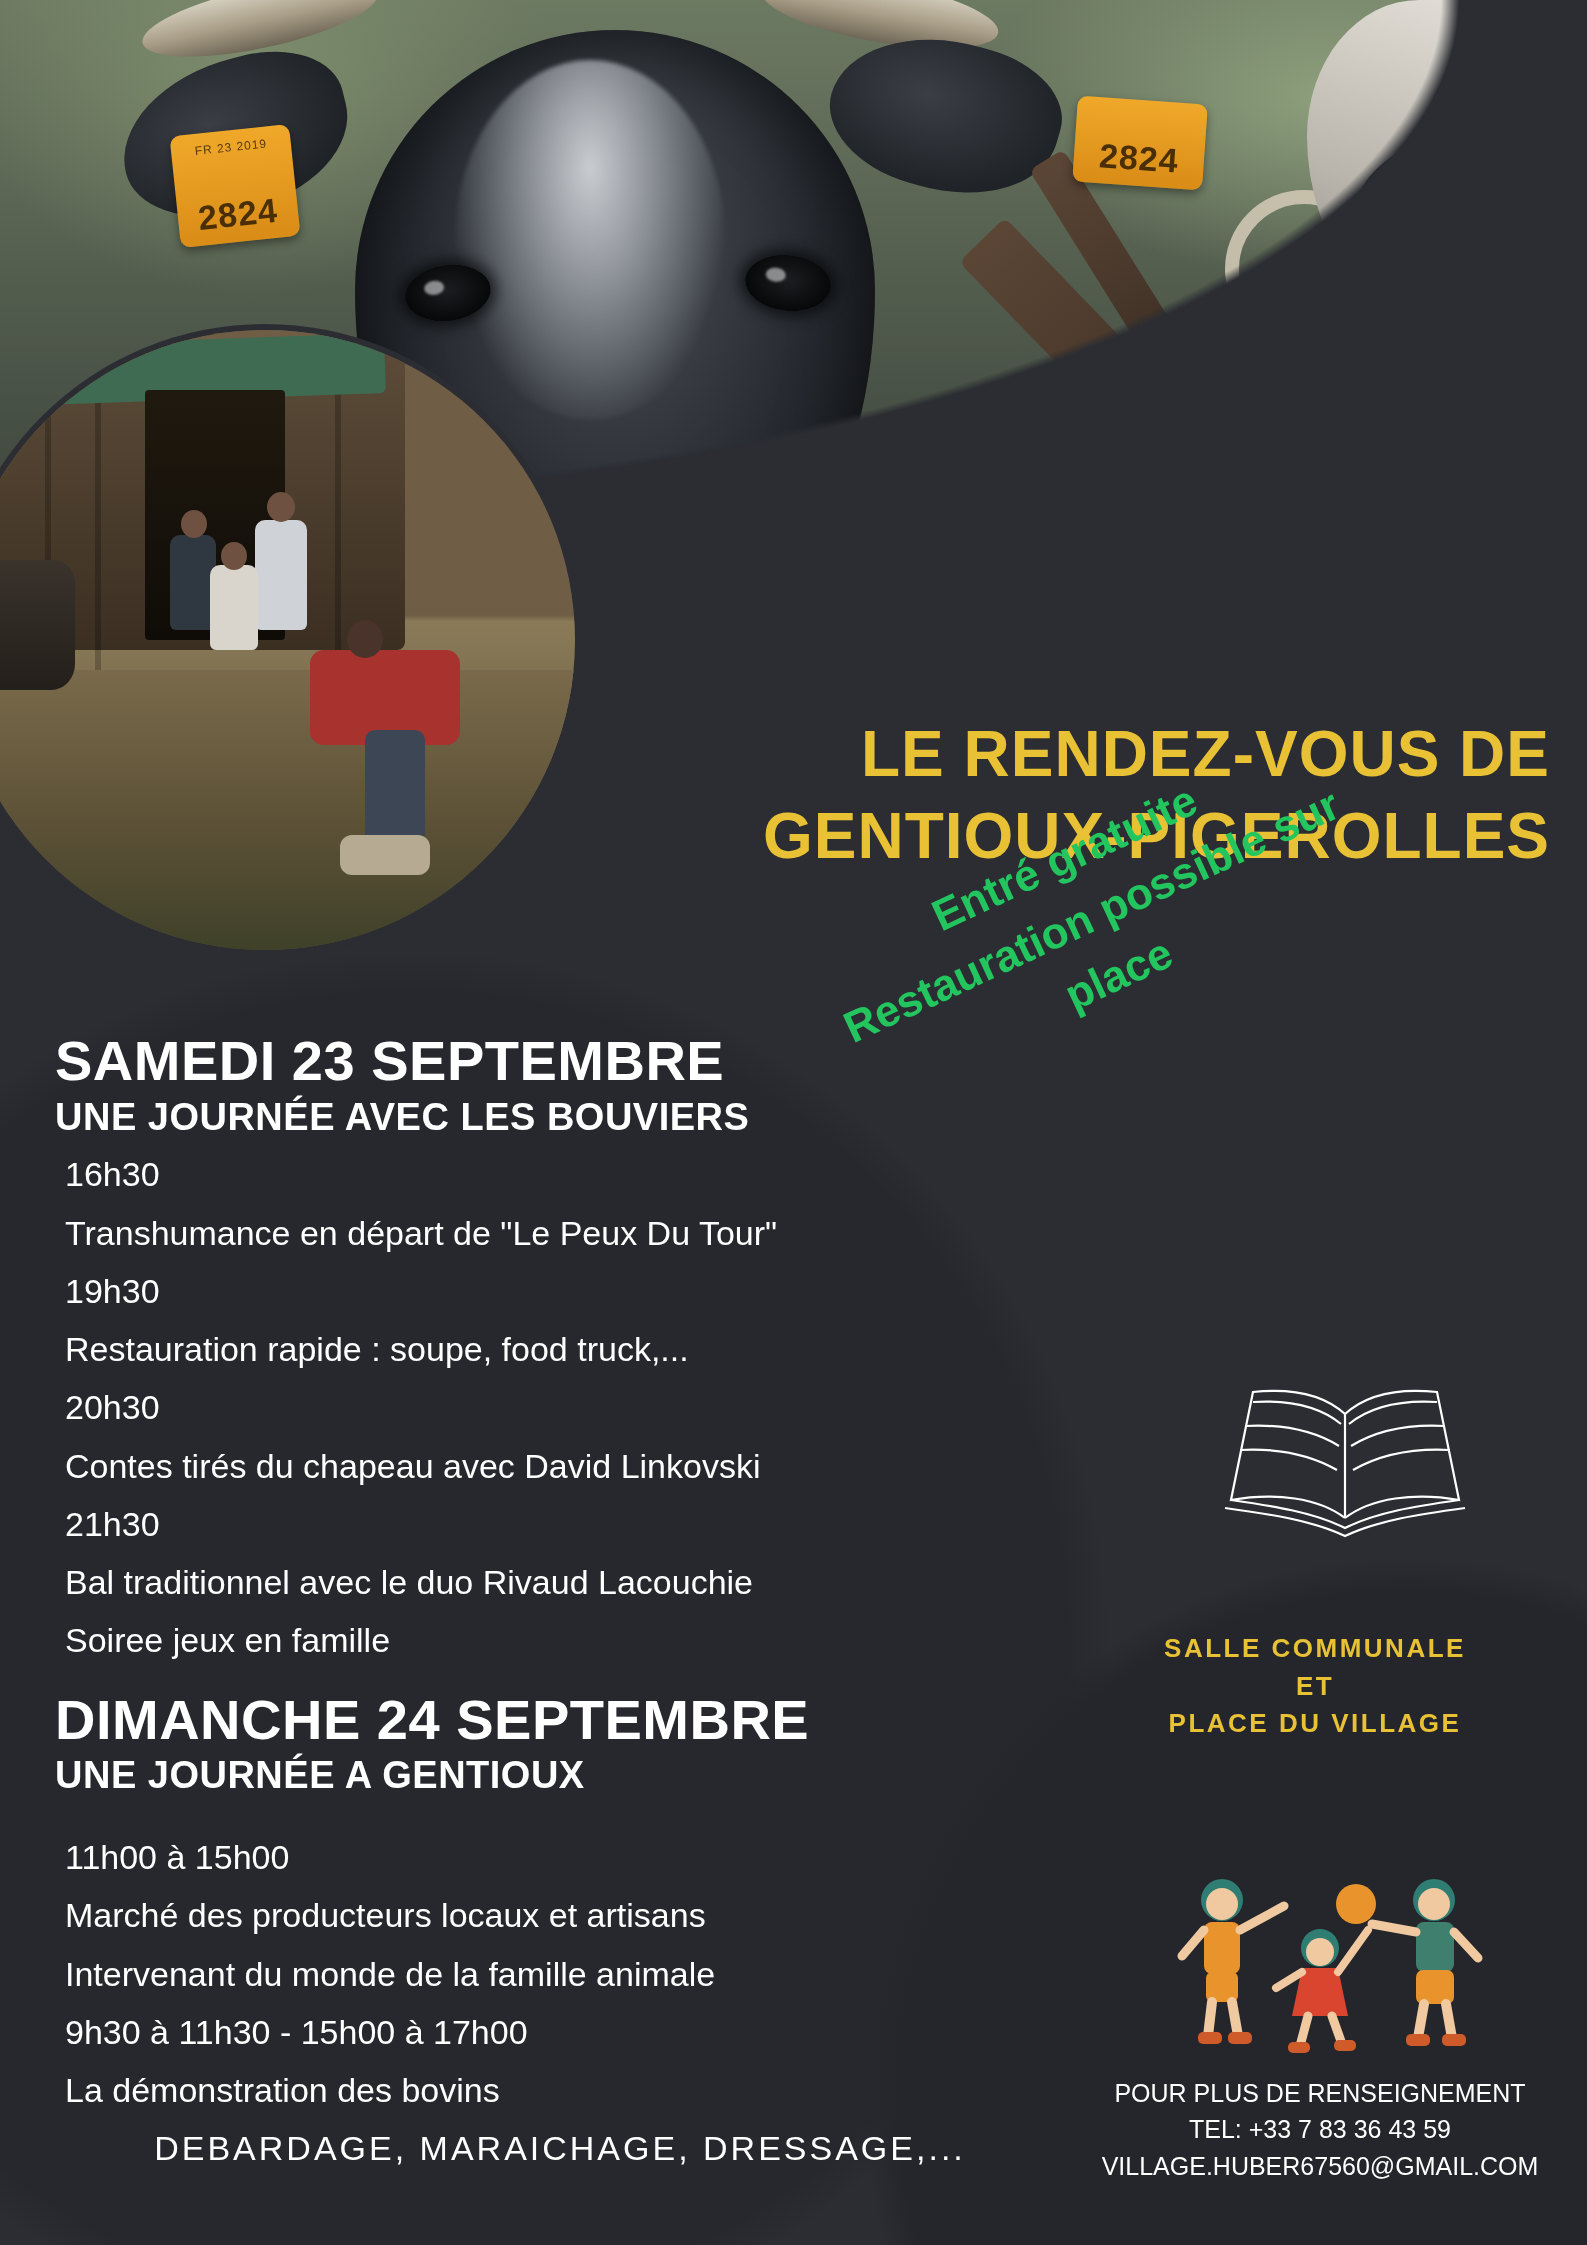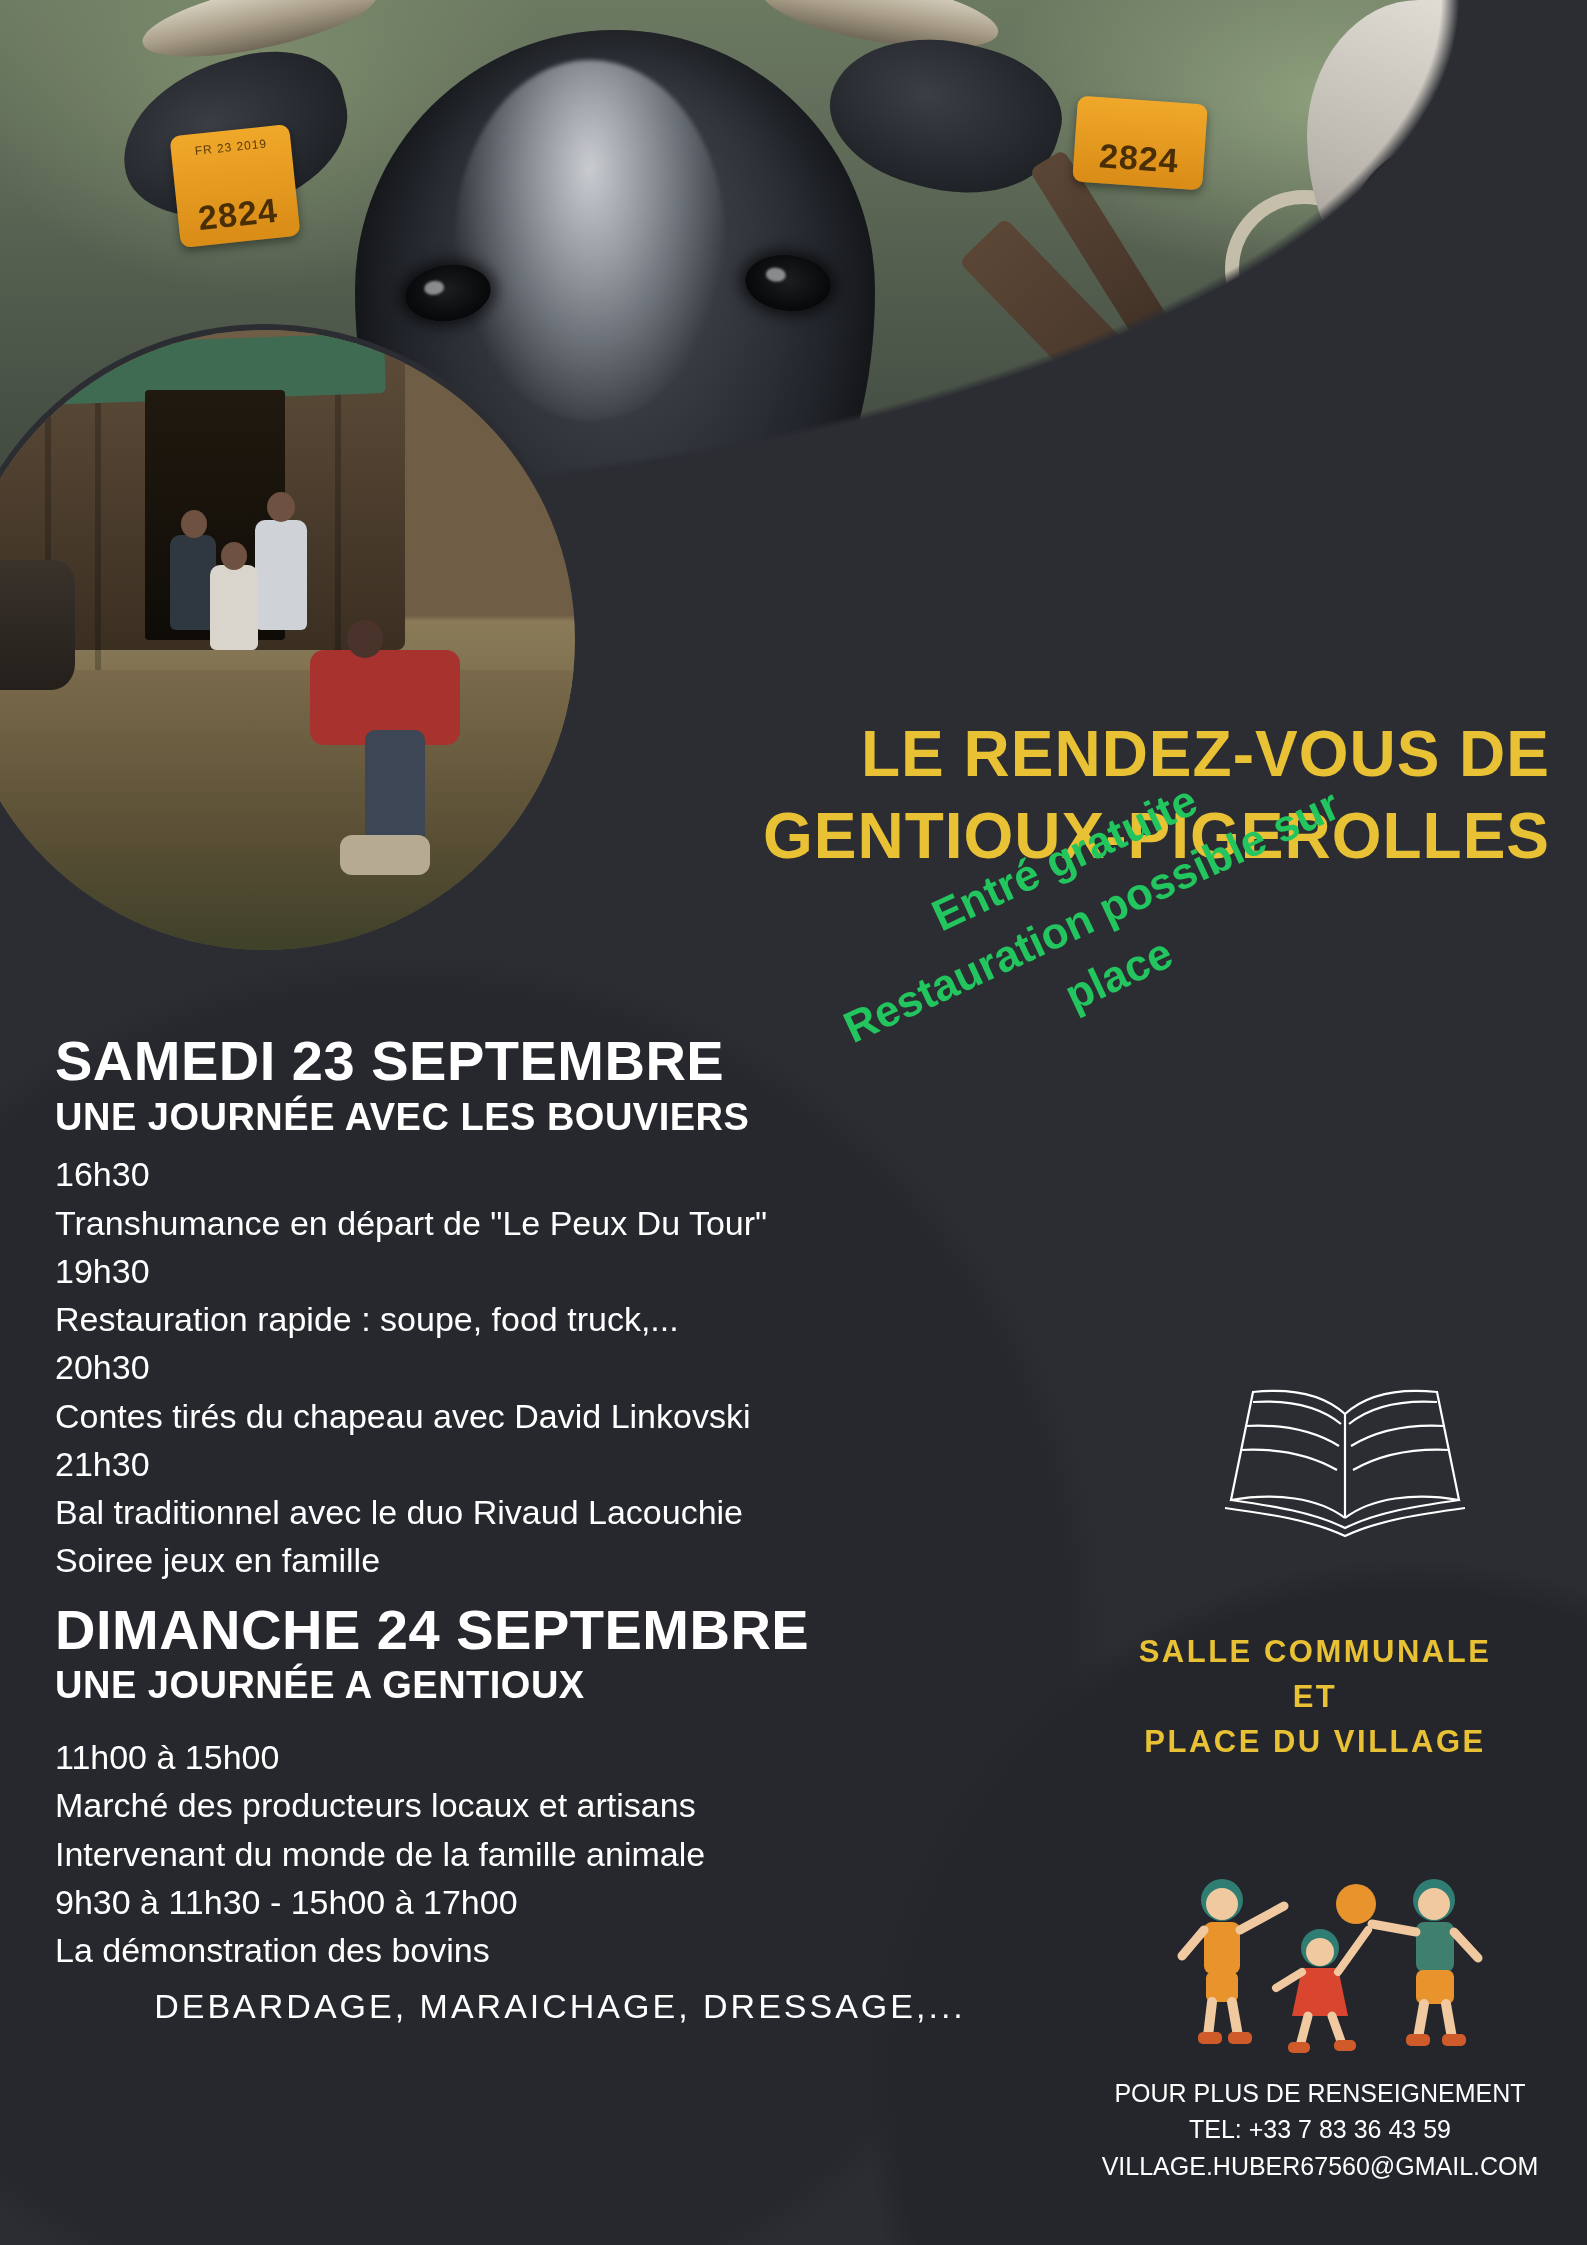--- a/index.html
+++ b/index.html
@@ -340,21 +340,21 @@
   .day-sub {
     font-size: 38px;
     font-weight: bold;
     letter-spacing: .5px;
     margin: 0 0 10px 0;
     line-height: 1.2;
   }
   .line {
     font-size: 34px;
     line-height: 1.42;
-    margin: 0;
+    margin: 10px;
     white-space: nowrap;
   }
   .spacer-sm { height: 14px; }
   .caps-line {
     font-size: 34px;
     letter-spacing: 3px;
     line-height: 1.42;
     margin: 8px;
     white-space: nowrap;
     text-align: center;
@@ -371,21 +371,21 @@
 
   
   .venue {
     position: absolute;
     left: 1080px;
     top: 1630px;
     width: 470px;
     text-align: center;
     color: #e9c135;
     font-weight: bold;
-    font-size: 31px;
+    font-size: 26px;
     letter-spacing: 2.5px;
     line-height: 1.45;
   }
 
   
   .kids {
     position: absolute;
     left: 1160px;
     top: 1860px;
     width: 360px;

